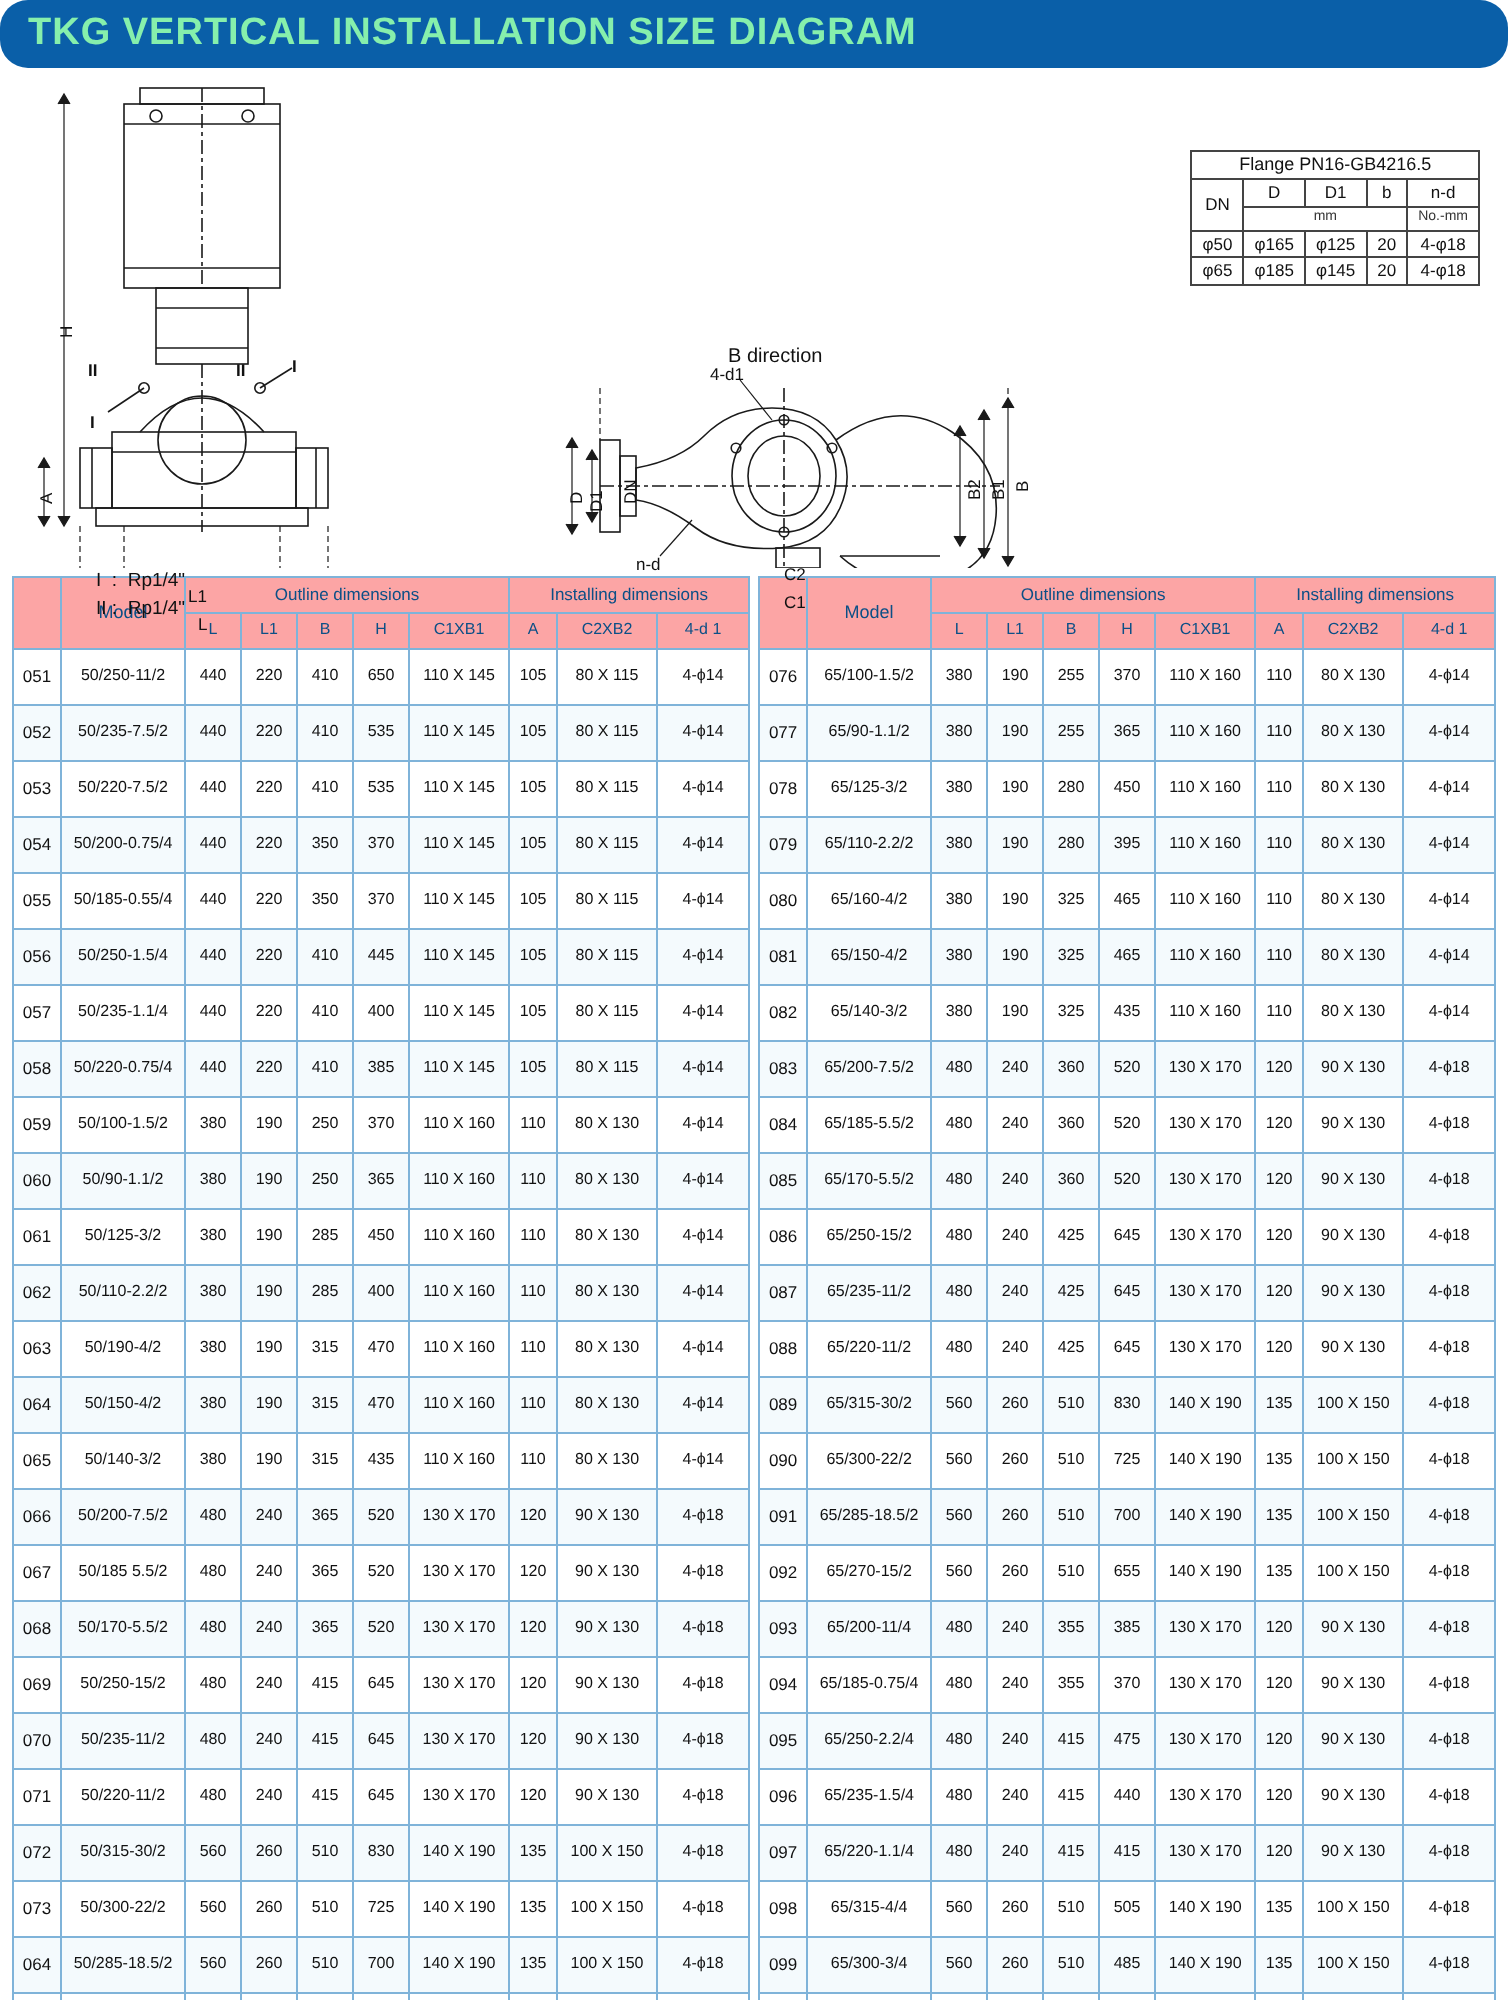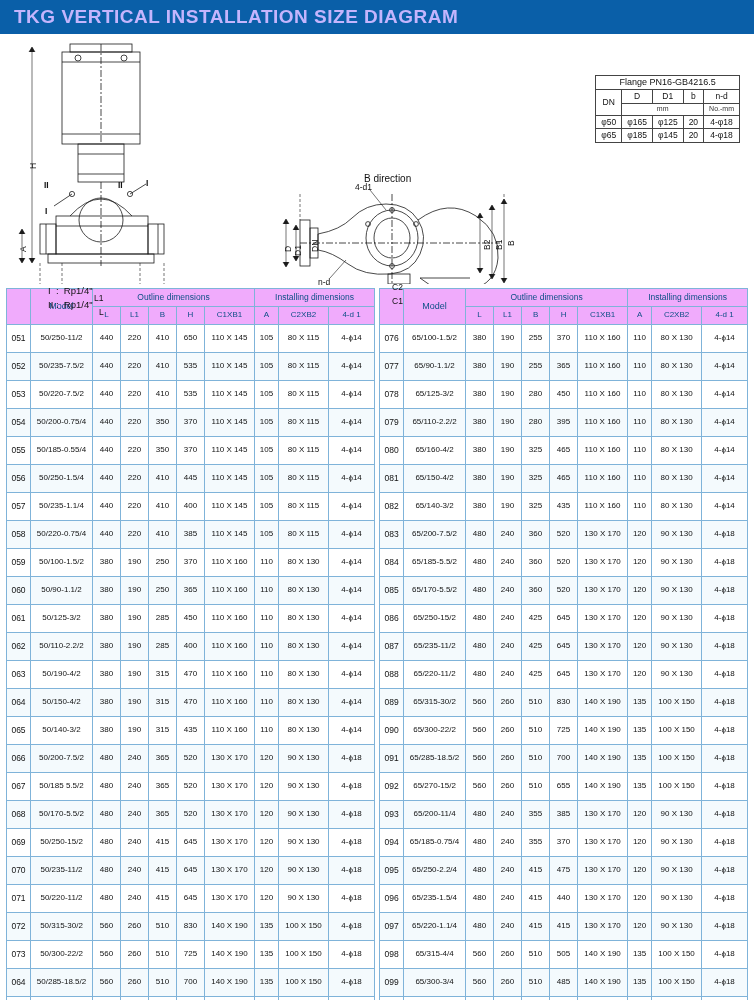--- a/index.html
+++ b/index.html
@@ -7,26 +7,27 @@
     width:754px;
     background:#ffffff;
     font-family:"Liberation Sans", sans-serif;
     color:#1a1a1a;
   }
   .page{position:relative;width:754px;min-height:1000px;}
 
   
   .header{
     background:#0a5fa8;
-    color:#c4b5fd;
+    color:#86efac;
     height:34px;
     display:flex;
     align-items:center;
     padding-left:14px;
     letter-spacing:.5px;
+    border-radius:14px;
   }
   .header .title{
     font-size:19px;
     font-weight:bold;
   }
 
   
   .diagram{
     position:relative;
     height:250px;
@@ -88,21 +89,21 @@
   table.data th,table.data td{
     border:1px solid #7fb3d9;
     text-align:center;
     vertical-align:middle;
     padding:0;
     height:27px;
     line-height:1.1;
     font-weight:normal;
   }
   table.data thead th{
-    background:#f0abfc;
+    background:#fca5a5;
     color:#0c4f86;
     font-size:8px;
     height:17px;
   }
   table.data thead th.grp{font-size:8.5px;}
   table.data thead th.modelhdr{font-size:9px;}
   table.data tbody td{background:#ffffff;}
   table.data tbody tr:nth-child(even) td{background:#f4fafd;}
   td.idx{font-size:8.5px;margin-left:20px;}
   td.model{font-size:8px;}

